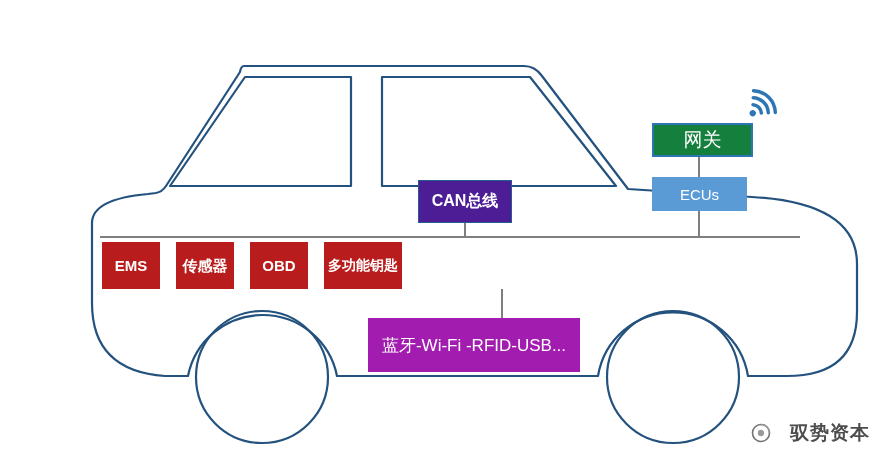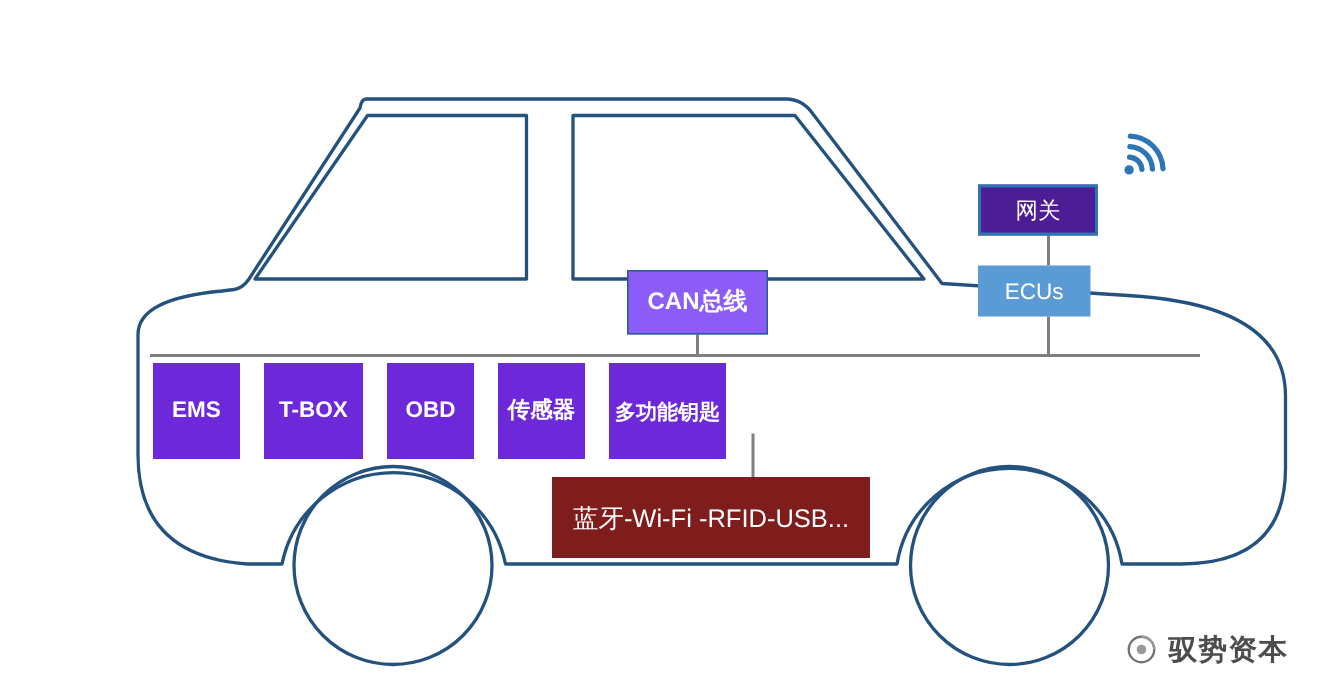--- a/index.html
+++ b/index.html
@@ -4,37 +4,37 @@
 <style>
   html,body{margin:0;padding:0;background:#ffffff;font-family:"Liberation Sans",sans-serif;}
   #canvas{position:relative;width:894px;height:460px;background:#ffffff;overflow:hidden;}
 
   svg.layer{position:absolute;left:0;top:0;}
 
   .bus-line{position:absolute;left:100px;top:236px;width:700px;height:2px;background:#7f7f7f;}
   .vline{position:absolute;width:2px;background:#7f7f7f;}
 
   .nodes-row{position:absolute;left:102px;top:242px;display:flex;gap:16px;}
-  .node{width:58px;height:64px;background:#6d28d9;color:#ffffff;font-weight:bold;font-size:15px;
+  .node{width:58px;height:47px;background:#b91c1c;color:#ffffff;font-weight:bold;font-size:15px;
         display:flex;align-items:center;justify-content:center;text-align:right;line-height:1.15;}
   .node--tbox{width:66px;}
   .node--key{width:78px;font-size:14px;padding:0 4px;box-sizing:border-box;}
 
   .box{position:absolute;display:flex;align-items:center;justify-content:center;
        color:#ffffff;text-align:center;box-sizing:border-box;}
-  .can-box{left:418px;top:180px;width:94px;height:43px;background:#8b5cf6;border:1.5px solid #255c92;
+  .can-box{left:418px;top:180px;width:94px;height:43px;background:#4c1d95;border:1.5px solid #255c92;
            font-weight:bold;font-size:16px;}
-  .gateway-box{left:652px;top:123px;width:80px;height:34px;background:#4c1d95;border:2px solid #2e75b6;
-           font-size:15px;}
-  .ecus-box{left:652px;top:177px;width:75px;height:34px;background:#5b9bd5;font-size:15px;}
-  .peripheral-box{left:368px;top:318px;width:212px;height:54px;background:#7f1d1d;font-size:17px;}
+  .gateway-box{left:652px;top:123px;width:101px;height:34px;background:#15803d;border:2px solid #2e75b6;
+           font-size:19px;}
+  .ecus-box{left:652px;top:177px;width:95px;height:34px;background:#5b9bd5;font-size:15px;}
+  .peripheral-box{left:368px;top:318px;width:212px;height:54px;background:#a21caf;font-size:17px;}
 
   .wifi{position:absolute;left:738px;top:84px;width:44px;height:44px;}
 
-  .watermark{position:absolute;left:748px;top:420px;display:flex;align-items:center;gap:5px;}
+  .watermark{position:absolute;left:748px;top:420px;display:flex;align-items:center;gap:16px;}
   .watermark-text{font-size:19px;color:#4d4d4d;font-weight:600;letter-spacing:1px;}
 </style>
 </head>
 <body>
 
 <div id="canvas">
 
   <svg class="layer" width="894" height="460" viewBox="0 0 894 460">
     <g fill="none" stroke="#24527e" stroke-width="2.2" stroke-linejoin="round" stroke-linecap="round">
       <path d="M 244,66 H 524 Q 535,66 542,76 L 628,189 L 752,197 Q 857,203 857,264 V 312 Q 857,376 787,376 H 748 A 76 76 0 0 0 598,376 H 337 A 76 76 0 0 0 188,376 H 165 Q 92,371 92,303 V 223 Q 92,199 148,194 L 156,193 Q 162,192 166,186 L 240,72 Q 241,66 244,66 Z"></path>
@@ -46,23 +46,22 @@
   </svg>
 
   <div class="bus-line"></div>
   <div class="vline" style="left:464px;top:223px;height:15px;"></div>
   <div class="vline" style="left:698px;top:157px;height:20px;"></div>
   <div class="vline" style="left:698px;top:211px;height:27px;"></div>
   <div class="vline" style="left:501px;top:289px;height:29px;"></div>
 
   <div class="nodes-row">
     <div class="node">EMS</div>
-    <div class="node node--tbox">T-BOX</div>
+    <div class="node">传感器</div>
     <div class="node">OBD</div>
-    <div class="node">传感器</div>
     <div class="node node--key">多功能钥匙</div>
   </div>
 
   <div class="box can-box">CAN总线</div>
   <div class="box gateway-box">网关</div>
   <div class="box ecus-box">ECUs</div>
   <div class="box peripheral-box">蓝牙-Wi-Fi -RFID-USB...</div>
 
   <svg class="wifi" viewBox="0 0 24 24">
     <g transform="rotate(45 12 12)" stroke="#2e75b6" fill="none" stroke-width="1.9" stroke-linecap="round">

